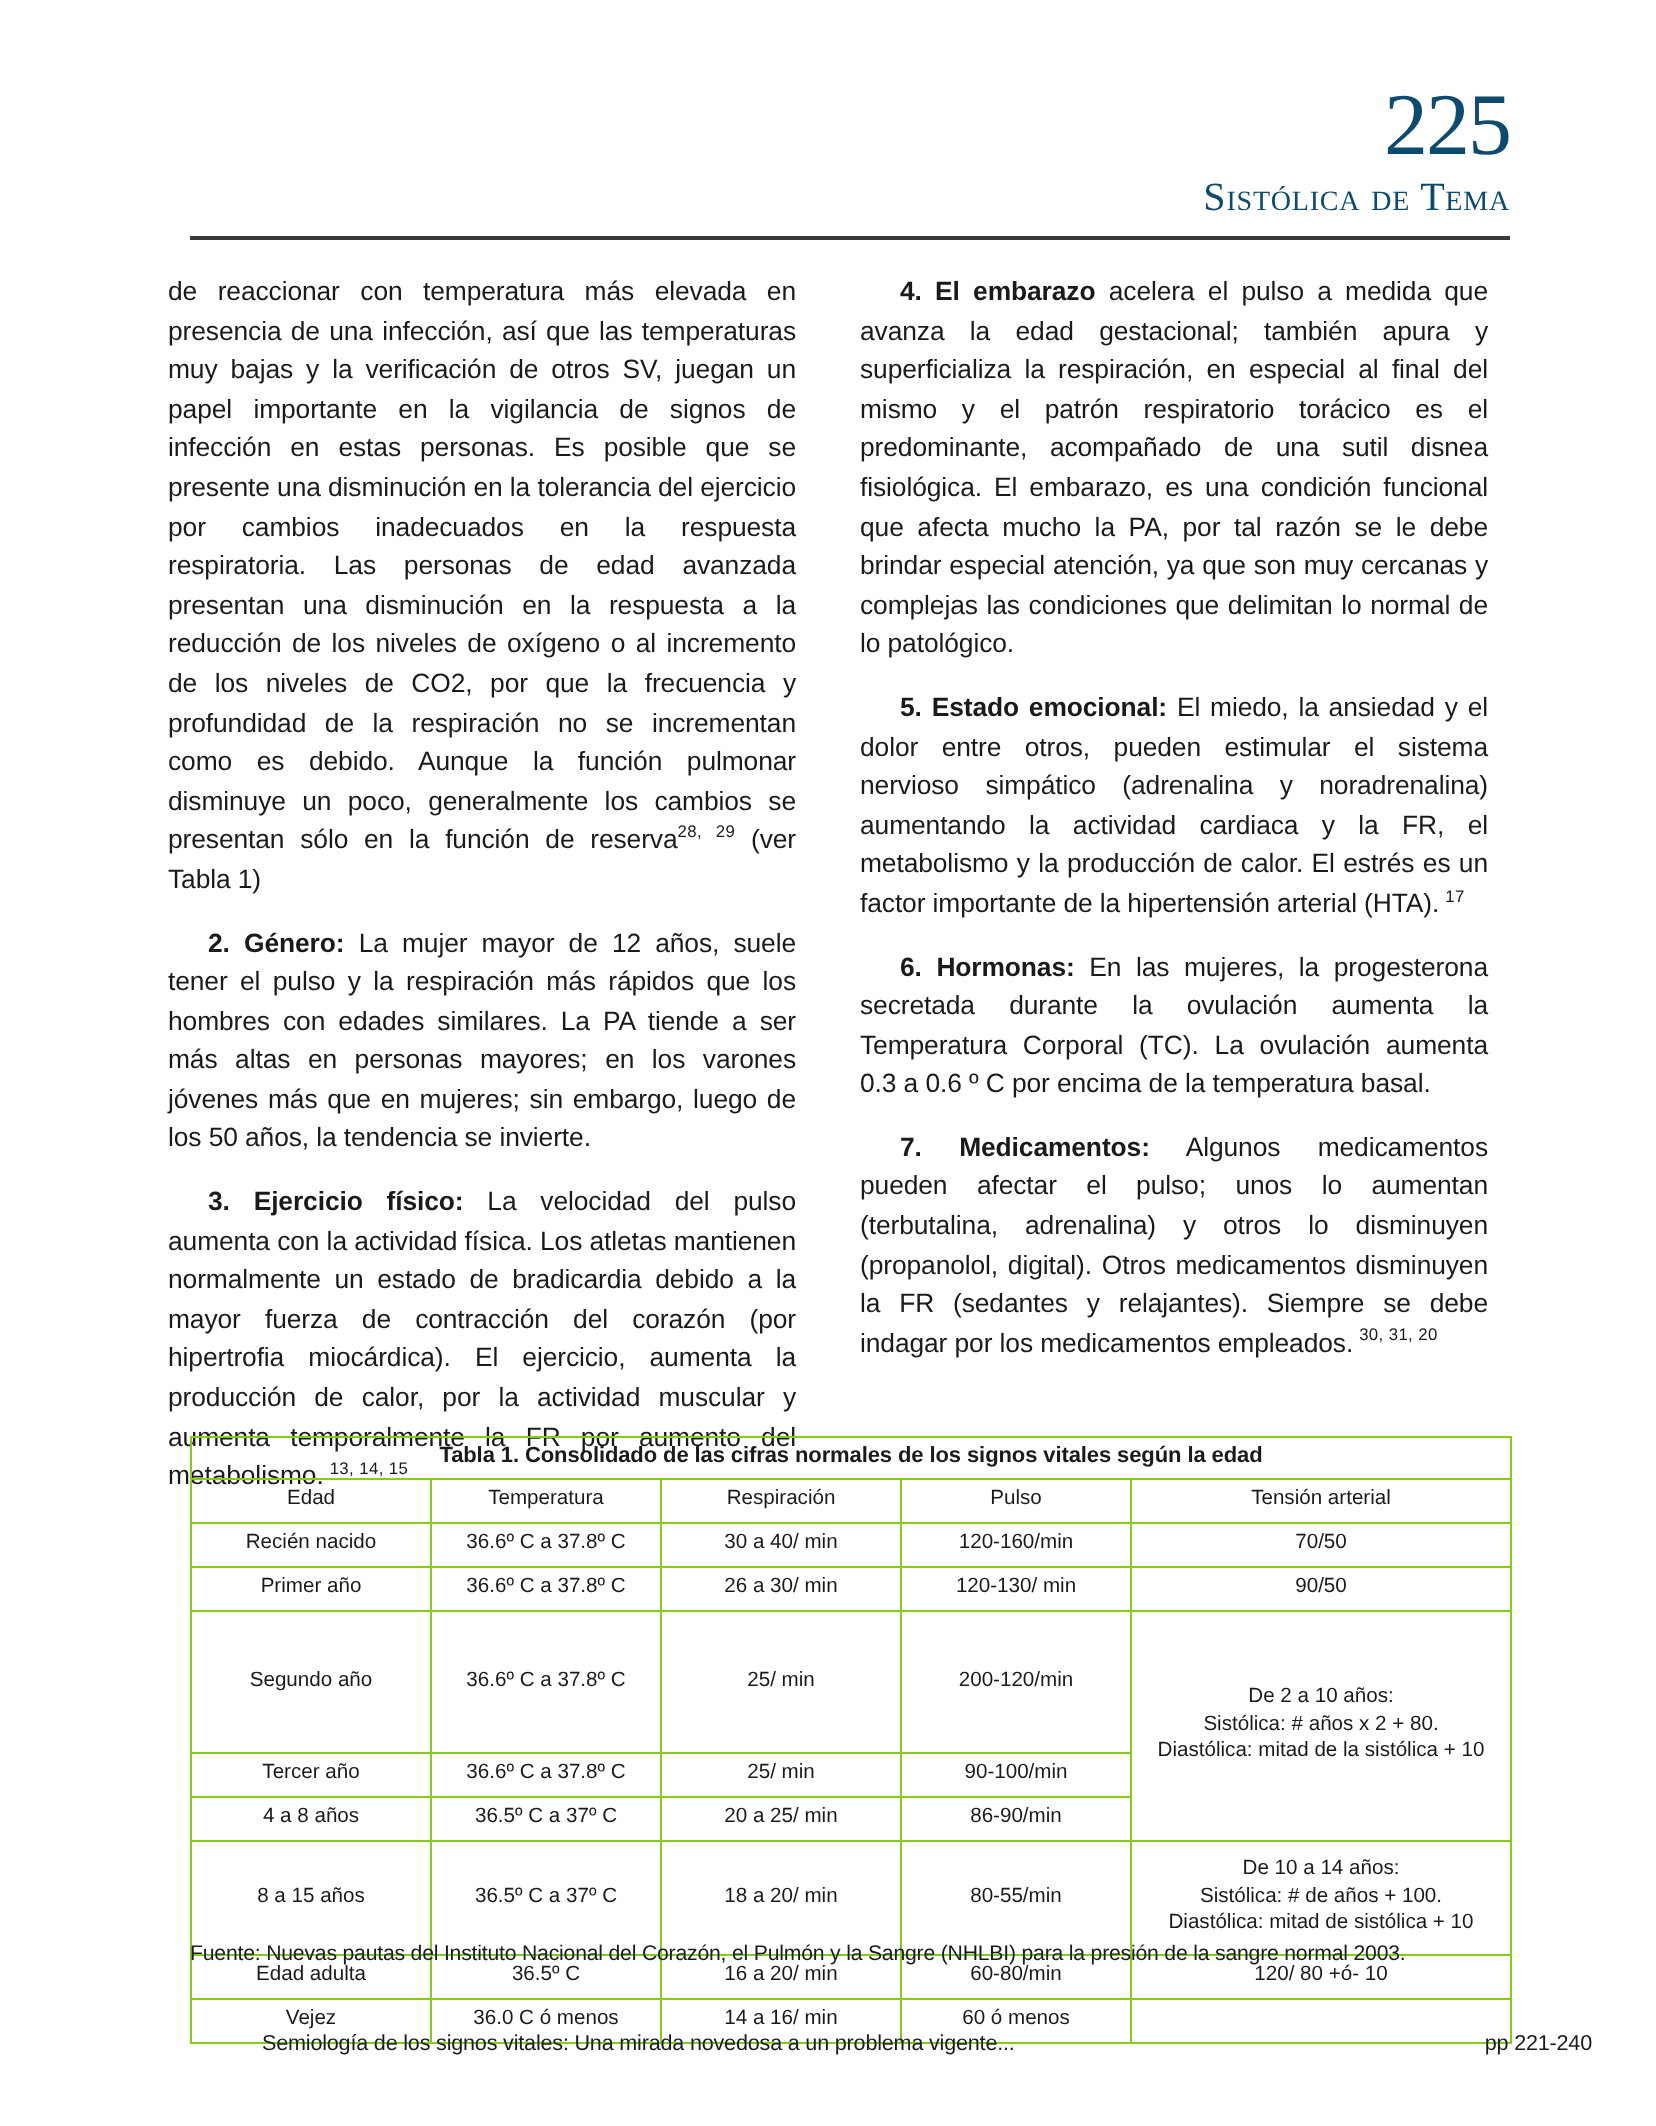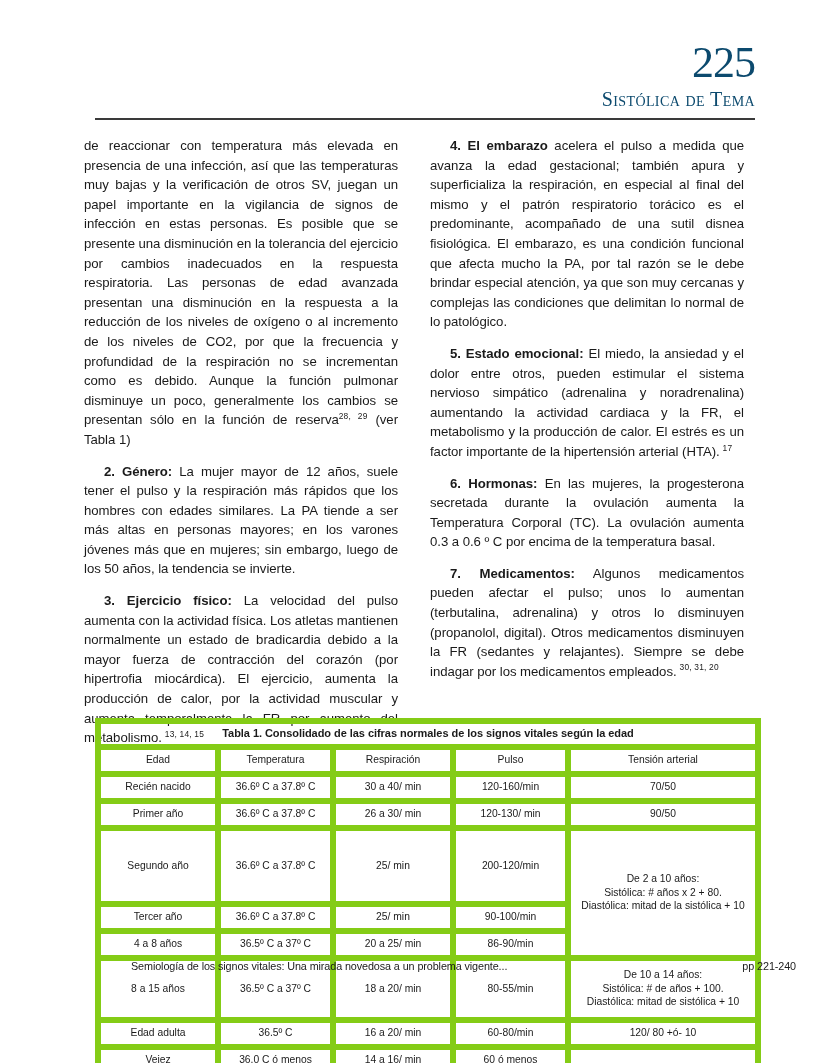--- a/index.html
+++ b/index.html
@@ -100,21 +100,21 @@
   }
   table.vitals {
     border-collapse: collapse;
     width: 660px;
     table-layout: fixed;
     font-size: 10.3px;
     color: #1a1a1a;
   }
   table.vitals th,
   table.vitals td {
-    border: 6px solid #84cc16;
+    border: 1px solid #84cc16;
     text-align: center;
     vertical-align: middle;
     padding: 2px 3px;
     line-height: 13.5px;
     font-weight: normal;
   }
   table.vitals tr.title-row th {
     font-weight: bold;
     font-size: 11px;
     padding: 3px 4px;
@@ -140,21 +140,21 @@
     left: 95px;
     top: 970px;
     width: 665px;
     font-size: 10.6px;
     line-height: 14px;
     letter-spacing: -0.1px;
   }
   .footer-line {
     position: absolute;
     left: 95px;
-    top: 959px;
+    top: 1015px;
     width: 665px;
     display: flex;
     justify-content: space-between;
     align-items: baseline;
     font-size: 10.8px;
     line-height: 14px;
     letter-spacing: -0.1px;
     padding-left: 36px;
   }
 </style>
@@ -277,19 +277,20 @@
           <td class="data">Vejez</td>
           <td class="data">36.0 C ó menos</td>
           <td class="data">14 a 16/ min</td>
           <td class="data">60 ó menos</td>
           <td class="data"></td>
         </tr>
       </tbody>
     </table>
   </div>
 
+  <div class="source-note">Fuente: Nuevas pautas del Instituto Nacional del Corazón, el Pulmón y la Sangre (NHLBI) para la presión de la sangre normal 2003.</div>
 
   <div class="footer-line">
     <span>Semiología de los signos vitales: Una mirada novedosa a un problema vigente...</span>
     <span>pp 221-240</span>
   </div>
 
 </div>
 
 </body></html>

